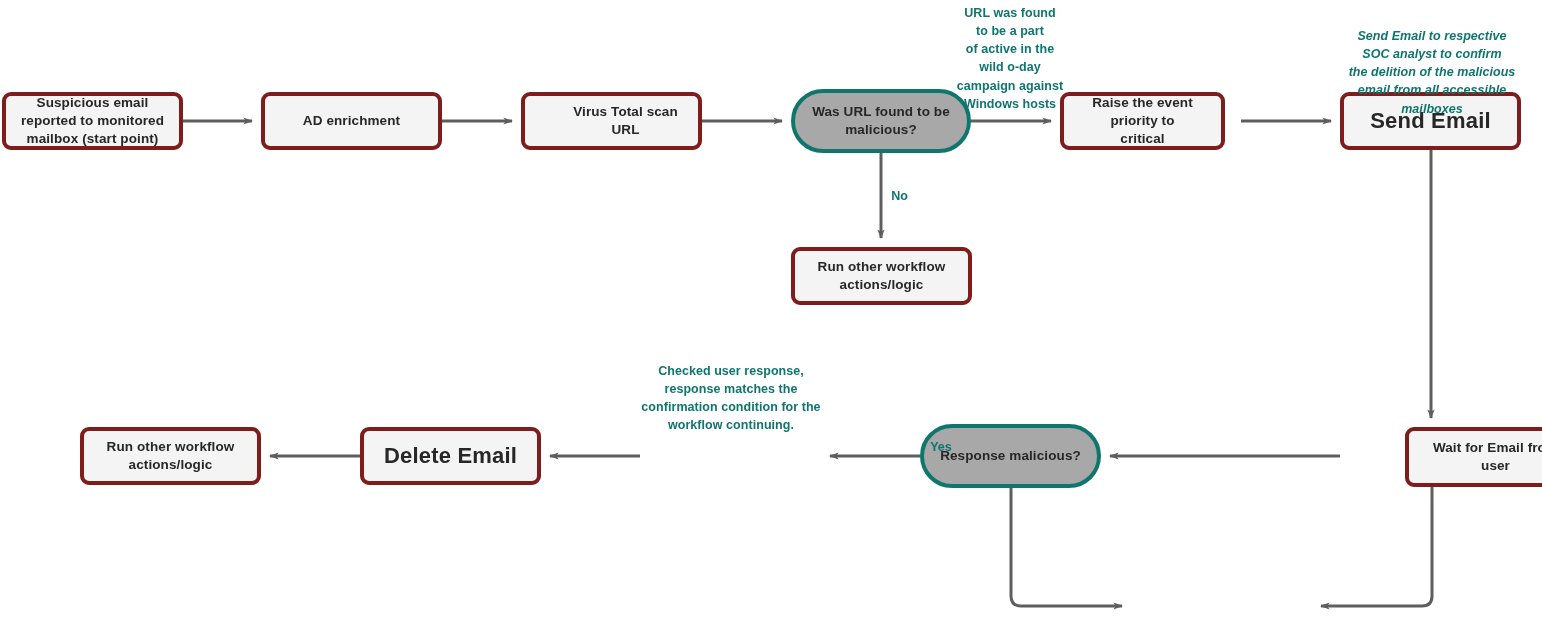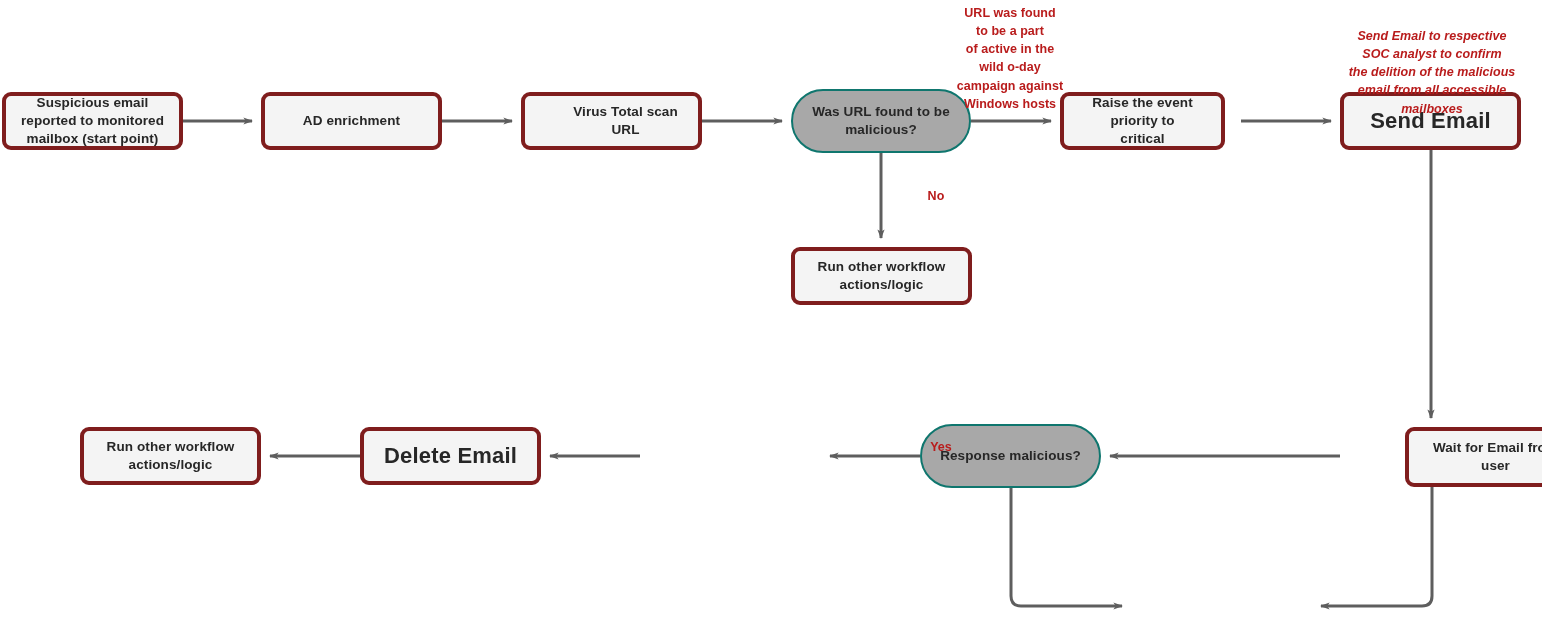--- a/index.html
+++ b/index.html
@@ -37,35 +37,35 @@
     border-radius: 9px;
     color: #272727;
     font-size: 13.5px;
     font-weight: bold;
     line-height: 1.32;
     letter-spacing: 0.1px;
     padding: 2px 8px;
   }
   .node.decision {
     background: #a8a8a8;
-    border: 2px solid #0f766e;
+    border: 4px solid #0f766e;
     border-radius: 32px;
   }
   .node.big {
     font-size: 22px;
     font-weight: bold;
     letter-spacing: 0.2px;
   }
   .node-label {
     white-space: pre-line;
     display: block;
   }
   .edge-label {
     position: absolute;
-    color: #b91c1c;
+    color: #0f766e;
     font-size: 12.5px;
     font-weight: bold;
     line-height: 1.45;
     text-align: center;
     white-space: pre-line;
     letter-spacing: 0.05px;
   }
   .edge-label.small {
     font-size: 12.5px;
   }
@@ -167,23 +167,27 @@
   </div>
 
 
   <div class="edge-label small" style="left:955px;top:4px;width:110px;">URL was found
 to be a part
 of active in the
 wild o-day
 campaign against
 Windows hosts</div>
 
-  <div class="edge-label tag" style="left:884px;top:187px;width:24px;text-align:center;padding-left:40px;">No</div>
+  <div class="edge-label tag" style="left:884px;top:187px;width:24px;text-align:right;">No</div>
 
   <div class="edge-label small" style="left:1328px;top:27px;width:208px;font-style:italic;">Send Email to respective
 SOC analyst to confirm
 the delition of the malicious
 email from all accessible mailboxes</div>
 
+  <div class="edge-label small" style="left:633px;top:362px;width:196px;">Checked user response,
+response matches the
+confirmation condition for the
+workflow continuing.</div>
 
   <div class="edge-label tag" style="left:927px;top:438px;width:28px;">Yes</div>
 
 </div>
 
 </body></html>

